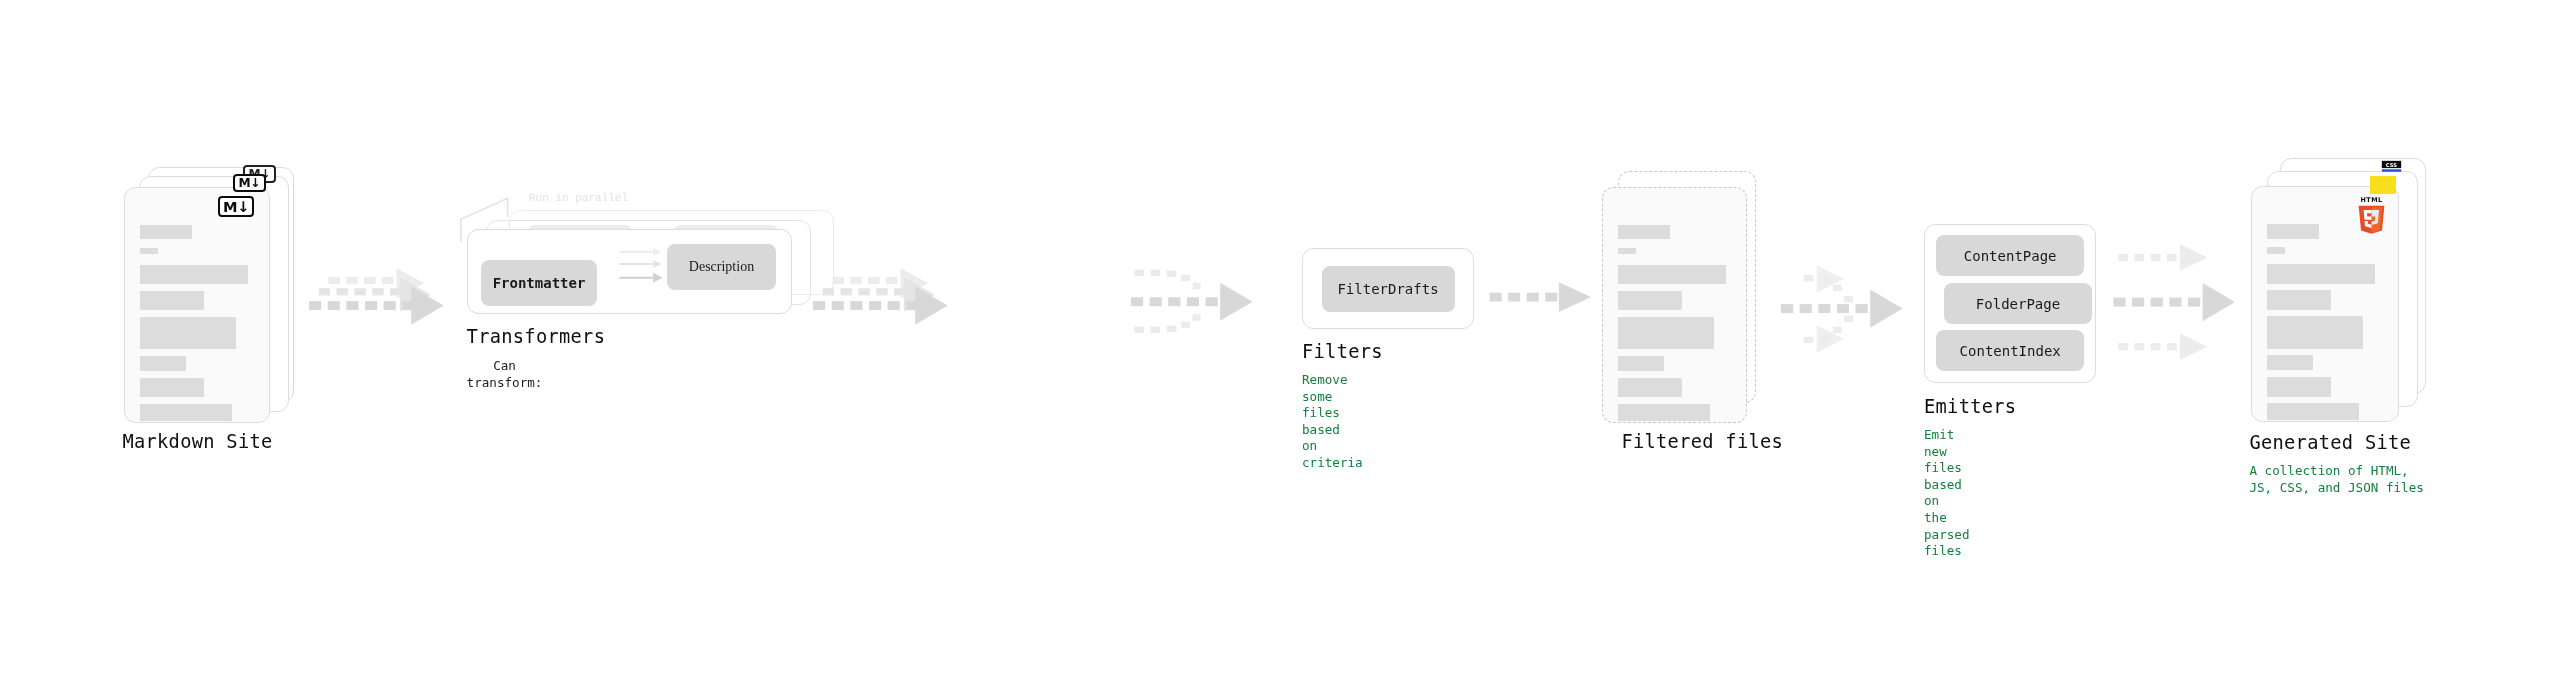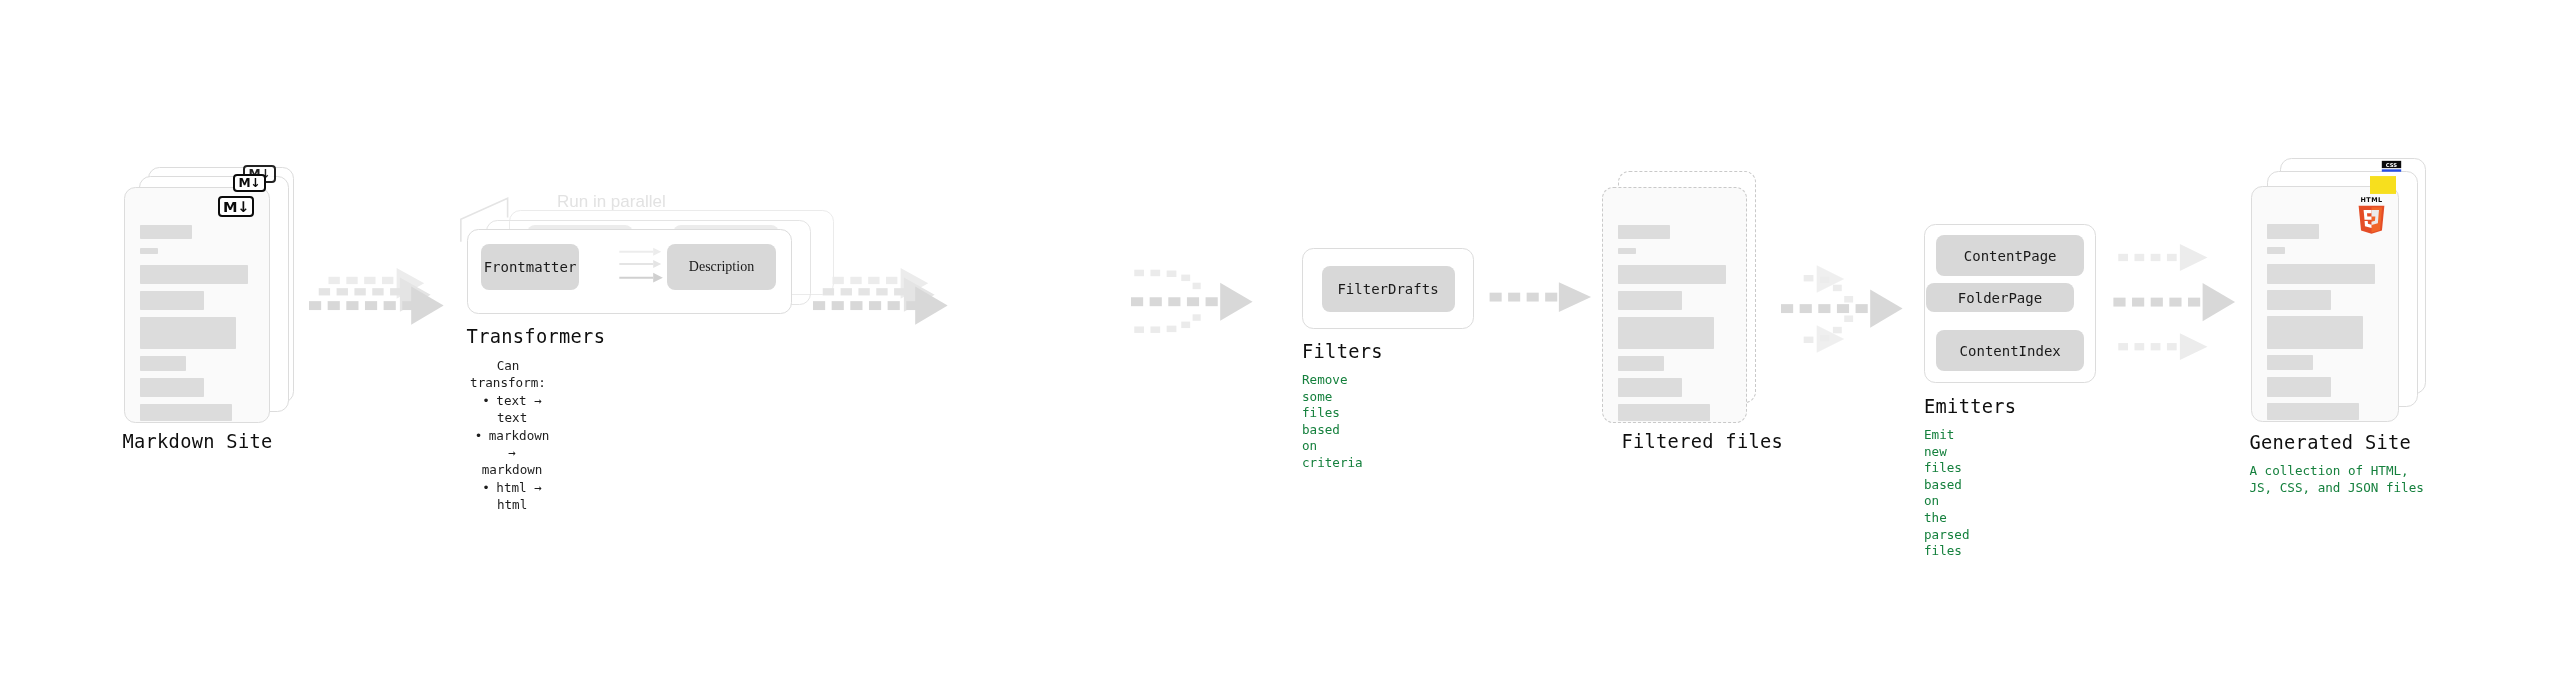--- a/index.html
+++ b/index.html
@@ -107,25 +107,24 @@
     color: #1d1d1d;
     font-family: "DejaVu Sans Mono", "Liberation Mono", monospace;
     text-align: center;
   }
   .bullets .lead { display: block; }
   .bullets ul { list-style: none; margin: 0; padding: 0 0 0 8.1px; }
   .bullets li::before { content: "\2022"; padding-right: 6.5px; }
 
   .parallel-note {
     position: absolute;
-    font-size: 17px;
+    font-size: 11px;
     color: #e2e2e2;
     white-space: nowrap;
-    font-family: Liberation Sans, sans-serif;
-    margin-left: 28px;
+    font-family: Liberation Mono, monospace;
   }
 
   
   .arrow-svg { position: absolute; overflow: visible; }
 </style>
 </head>
 <body>
 
 <div id="stage">
 
@@ -206,32 +205,27 @@
       <g stroke="#e4e4e4" stroke-width="2.5" fill="none">
         <line x1="0" y1="21" x2="42" y2="21"></line>
           <polygon points="42,16 52,21 42,26" fill="#e4e4e4" stroke="none"></polygon>
       </g>
       <g stroke="#d0d0d0" stroke-width="2.5" fill="none">
         <line x1="0" y1="38" x2="42" y2="38"></line>
           <polygon points="42,32 54,38 42,44" fill="#d0d0d0" stroke="none"></polygon>
       </g>
     </svg>
 
-    <div class="chip" style="left:29px;  top:52px; width:98px; height:46px;">Frontmatter</div>
+    <div class="chip" style="left:29px;  top:68px; width:116px; height:46px;font-weight:bold;">Frontmatter</div>
     <div class="chip" style="left:215px; top:52px; width:109px; height:46px;font-family:Liberation Serif, serif;">Description</div>
 
     <div class="title" style="left:14.6px; top:134px;">Transformers</div>
 
     <div class="bullets" style="left:14.6px; top:165px;">
       <span class="lead">Can transform:</span>
-      <ul>
-        <li>text → text</li>
-        <li>markdown → markdown</li>
-        <li>html → html</li>
-      </ul>
     </div>
   </div>
 
   <svg class="arrow-svg" style="left:813px; top:275px;" width="146" height="62" viewBox="0 0 180 76">
     <g fill="#ececec">
       <rect x="24" y="2" width="14" height="9"></rect>
         <rect x="46" y="2" width="14" height="9"></rect>
       <rect x="68" y="2" width="14" height="9"></rect>
         <rect x="90" y="2" width="14" height="9"></rect>
       <polygon points="108,-9 142,10 108,29"></polygon>
@@ -339,21 +333,21 @@
       <rect x="46" y="74" width="15" height="11"></rect>
         <rect x="69" y="74" width="15" height="11"></rect>
       <rect x="92" y="74" width="15" height="11"></rect>
       <polygon points="110,56 150,79.5 110,103"></polygon>
     </g>
   </svg>
 
   <div class="node" style="left:1924px; top:224px;">
     <div class="proc-box" style="left:0px; top:0px; width:172px; height:159px;"></div>
     <div class="chip" style="left:12.2px; top:11.4px; width:148px; height:41px;">ContentPage</div>
-    <div class="chip" style="left:2px; top:59px; width:148px; height:29px;text-align:center;">FolderPage</div>
+    <div class="chip" style="left:20px; top:59px; width:148px; height:41px;text-align:center;">FolderPage</div>
     <div class="chip" style="left:12.2px; top:106px; width:148px; height:41px;">ContentIndex</div>
 
     <div class="title" style="left:0px; top:172px;">Emitters</div>
     <div class="subtitle" style="left:0px; top:203px;">Emit new files based on
 the parsed files</div>
   </div>
 
   <svg class="arrow-svg" style="left:2113px; top:236px;" width="163" height="146" viewBox="0 0 200 180">
     <g fill="#ececec">
       <rect x="6" y="22" width="12" height="9"></rect>

